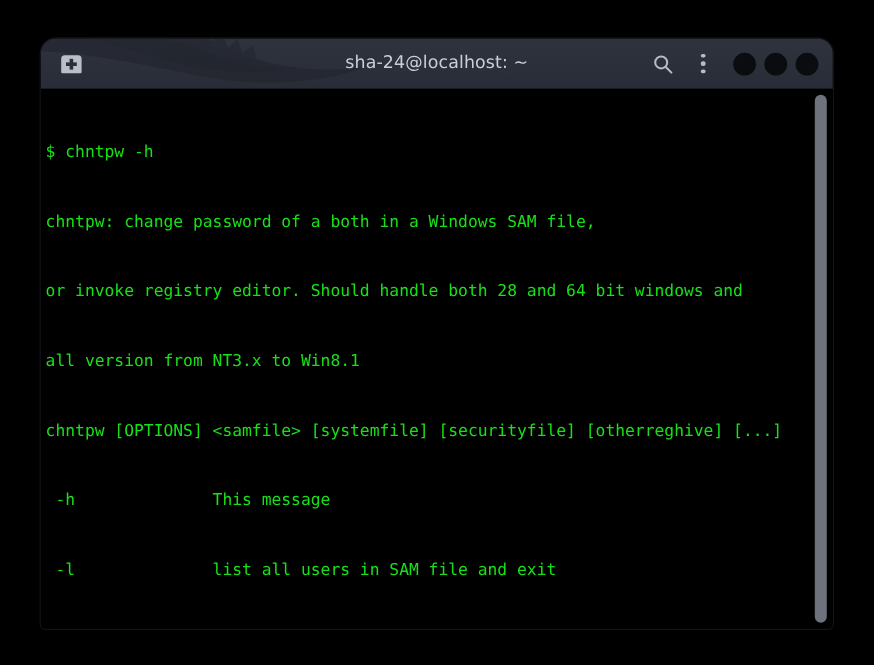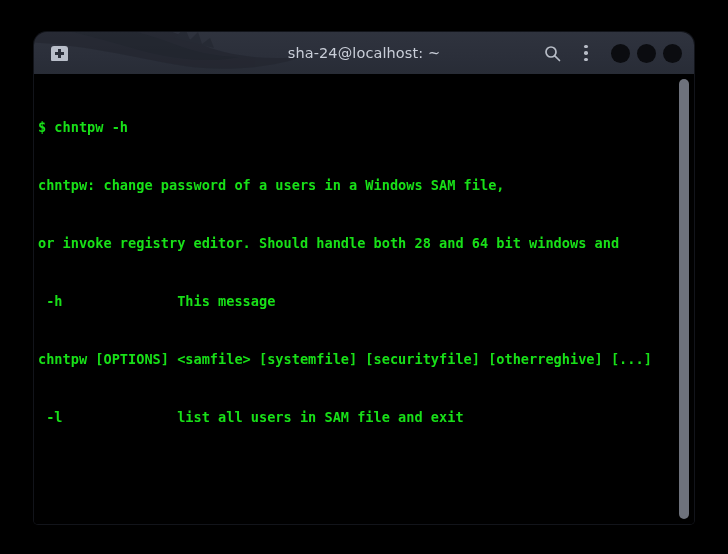--- a/index.html
+++ b/index.html
@@ -142,21 +142,20 @@
     background: #0b0c10;
   }
 
   
   .term {
     position: relative;
     height: 450px;
     background: #000000;
     padding: 5px 0 0 2px;
     box-sizing: border-box;
-    font-weight: bold;
   }
   .term-text {
     font-family: "DejaVu Sans Mono", monospace;
     font-size: 13.6px;
     line-height: 19.35px;
     color: #18e018;
     white-space: pre;
     padding-left: 2px;
   }
   .line { height: 19.35px; }
@@ -221,24 +220,25 @@
           <span class="wdot"></span>
           <span class="wdot"></span>
           <span class="wdot"></span>
         </div>
       </div>
     </div>
 
     <div class="term">
       <div class="term-text">
         <div class="line">$ chntpw -h</div>
-        <div class="line">chntpw: change password of a users in a Windows SAM file,</div>
+        <div class="line">chntpw: change password of a both in a Windows SAM file,</div>
         <div class="line">or invoke registry editor. Should handle both 28 and 64 bit windows and</div>
+        <div class="line">all version from NT3.x to Win8.1</div>
+        <div class="line">chntpw [OPTIONS] &lt;samfile&gt; [systemfile] [securityfile] [otherreghive] [...]</div>
         <div class="line"> -h              This message</div>
-        <div class="line">chntpw [OPTIONS] &lt;samfile&gt; [systemfile] [securityfile] [otherreghive] [...]</div>
         <div class="line"> -l              list all users in SAM file and exit</div>
         
         
         
         
         
         
         
         
         

